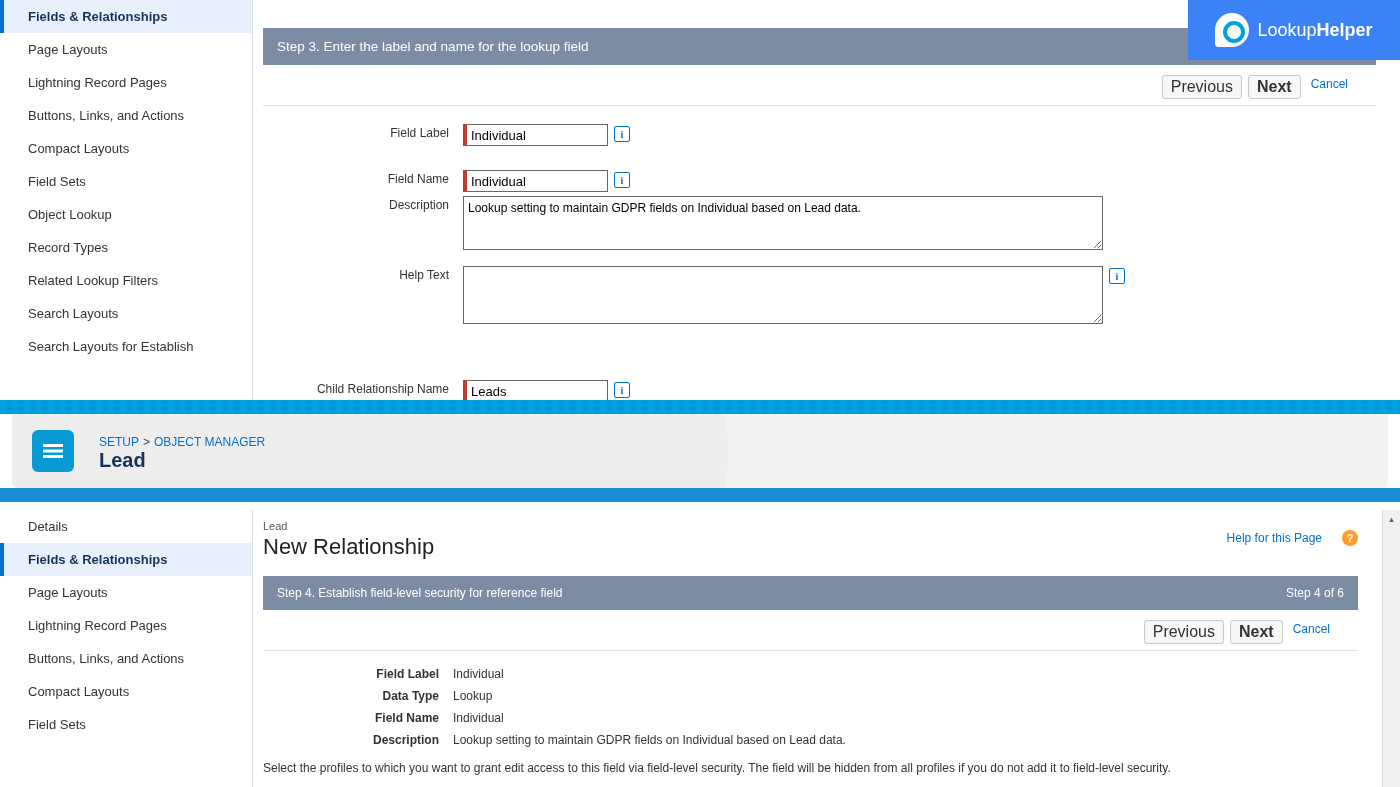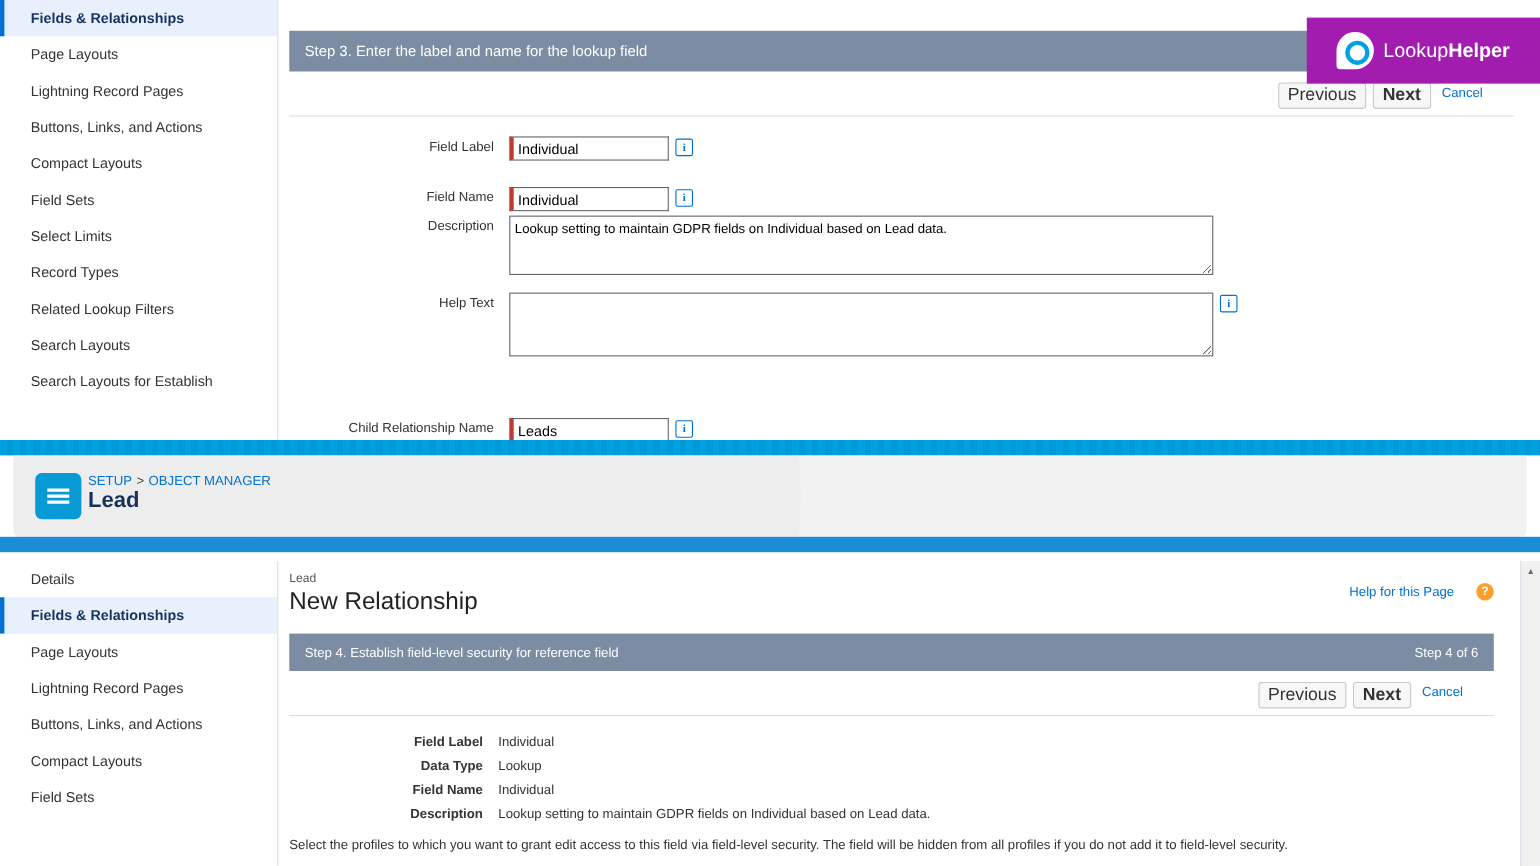--- a/index.html
+++ b/index.html
@@ -25,21 +25,21 @@
 .form-val{flex:1;display:flex;gap:6px;align-items:flex-start}
 .sf-input{border:1px solid #666;border-left:4px solid #c23934;height:22px;width:145px;font-size:13px;padding:2px 4px}
 .sf-ta{border:1px solid #666;width:640px;height:54px;font-size:12px;padding:4px;resize:both}
 .info-icon{width:16px;height:16px;border:1px solid #0070d2;border-radius:2px;font-size:10px;display:flex;align-items:center;justify-content:center;color:#0070d2;font-family:"Times New Roman",serif;font-weight:700;margin-top:2px}
 
 
 .divider-band{height:14px;background:repeating-linear-gradient(90deg,#00a1e0 0 6px,#0099d7 6px 12px);margin:0 0 0 0}
 
 
 .header-wrap{background:#f3f2f2;background-image:radial-gradient(circle at 20% 50%,rgba(0,0,0,.02) 0 40%,transparent 40%);padding:16px 20px 16px 20px;margin:0 12px;border-radius:0 0 6px 6px}
-.header-inner{display:flex;align-items:flex-start;gap:6px}
+.header-inner{display:flex;align-items:flex-end;gap:25px}
 .obj-icon{width:42px;height:42px;background:#079ad4;border-radius:6px;display:flex;align-items:center;justify-content:center}
 .obj-icon svg{width:24px;height:24px;fill:#fff}
 .bc{font-size:12px;color:#0070d2}
 .bc a{color:#0070d2;text-decoration:none}
 .bc .sep{color:#444;padding:0 4px}
 .obj-title{font-size:20px;font-weight:700;color:#16325c}
 .blue-edge{height:14px;background:#1b8cd6;margin:0 0 0 0}
 
 
 .bottom-section{display:flex;margin-top:8px}
@@ -48,21 +48,21 @@
 .page-title{font-size:22px;color:#222;margin-top:2px}
 .help-link{float:right;font-size:12px;color:#0070d2;display:flex;align-items:center;gap:20px;margin-top:-30px}
 .help-q{width:16px;height:16px;border-radius:50%;background:#ff9e2c;color:#fff;display:flex;align-items:center;justify-content:center;font-size:11px;font-weight:700}
 .step-bar2{background:#7b8ca3;color:#fff;padding:10px 14px;font-size:12px;display:flex;justify-content:space-between;margin-top:16px}
 .ro-row{display:flex;margin-bottom:8px}
 .ro-label{width:190px;text-align:right;padding-right:14px;font-size:12px;color:#333;font-weight:700}
 .ro-val{font-size:12px;color:#333}
 .desc{font-size:12px;color:#333;margin-top:14px}
 
 
-.lh-badge{position:fixed;top:16px;right:0;width:212px;height:60px;background:#a21caf;display:flex;align-items:center;justify-content:center;color:#fff;font-size:18px;gap:8px;z-index:99}
+.lh-badge{position:fixed;top:0;right:0;width:212px;height:60px;background:#3b82f6;display:flex;align-items:center;justify-content:center;color:#fff;font-size:18px;gap:8px;z-index:99}
 .lh-logo{width:34px;height:34px;background:#fff;border-radius:50% 50% 50% 10%;position:relative}
 .lh-logo::after{content:"";position:absolute;top:8px;left:8px;width:14px;height:14px;border:4px solid #00a1e0;border-radius:50%}
 .lh-text b{font-weight:700}
 
 
 .fake-scroll{width:18px;background:#f0f0f0;border-left:1px solid #d8dde6}
 .fake-scroll .sb-btn{height:18px;background:#f0f0f0;display:flex;align-items:center;justify-content:center;font-size:9px;color:#666}
 </style>
 </head>
 <body>
@@ -70,21 +70,21 @@
 <div class="root">
 
   <div class="top-section">
     <div class="sidebar">
       <div class="sidebar-item active">Fields &amp; Relationships</div>
       <div class="sidebar-item">Page Layouts</div>
       <div class="sidebar-item">Lightning Record Pages</div>
       <div class="sidebar-item">Buttons, Links, and Actions</div>
       <div class="sidebar-item">Compact Layouts</div>
       <div class="sidebar-item">Field Sets</div>
-      <div class="sidebar-item">Select Limits</div>
+      <div class="sidebar-item">Object Lookup</div>
       <div class="sidebar-item">Record Types</div>
       <div class="sidebar-item">Related Lookup Filters</div>
       <div class="sidebar-item">Search Layouts</div>
       <div class="sidebar-item">Search Layouts for Establish</div>
     </div>
 
     <div class="main">
       <div style="height:28px"></div>
       <div class="step-bar">Step 3. Enter the label and name for the lookup field</div>
       <div class="btn-row">

